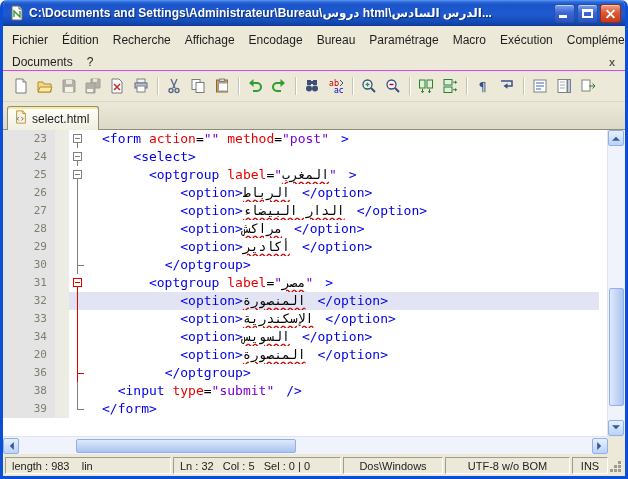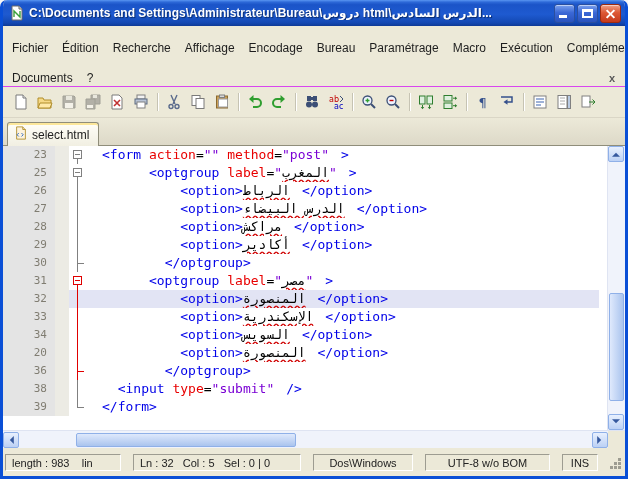--- a/index.html
+++ b/index.html
@@ -20,21 +20,21 @@
         background:linear-gradient(180deg,#7da2ee 0%,#3b68d6 45%,#2a53bd 100%);box-shadow:inset 0 1px 0 rgba(255,255,255,.5);}
   .btn-close{background:linear-gradient(180deg,#f0a088 0%,#dd5936 45%,#c53a1c 100%);border-color:#9e2b10;}
   .btn-min::after{content:"";position:absolute;left:4px;bottom:4px;width:8px;height:3px;background:#fff;}
   .btn-max::after{content:"";position:absolute;left:4px;top:4px;width:11px;height:9px;box-sizing:border-box;
                   border:2px solid #fff;border-top-width:3px;}
   .btn-close::before,.btn-close::after{content:"";position:absolute;left:4px;top:8px;width:11px;height:2px;background:#fff;}
   .btn-close::before{transform:rotate(45deg);} .btn-close::after{transform:rotate(-45deg);}
 
   
   .menubar{flex:none;display:flex;align-items:center;background:#ece9d8;font-size:12px;color:#1e1e1e;}
-  .menubar.row1{height:19px;padding:12px 2px;}
+  .menubar.row1{height:19px;padding:4px 2px;}
   .menubar.row2{height:17px;padding:0 2px;border-bottom:1px solid #d946ef;}
   .menuitem{padding:2px 7px;white-space:nowrap;cursor:default;}
   .r2items{display:flex;flex:1;}
   .menuclose{flex:none;color:#5a5a5a;font-weight:bold;font-size:11px;padding:0 8px;cursor:default;}
 
   
   .toolbar{flex:none;height:30px;display:flex;align-items:center;padding:0 0 0 6px;
            background:#ece9d8;border-bottom:1px solid #dad6c6;}
   .tbicon{width:22px;height:22px;margin:0 1px;border-radius:2px;display:flex;align-items:center;justify-content:center;}
   .tbicon.disabled svg{filter:grayscale(1);opacity:.45;}
@@ -89,21 +89,21 @@
   .vtrack{flex:1;position:relative;margin:0 0;}
   .vthumb{position:absolute;left:1px;right:1px;top:52%;height:42%;border:1px solid #8fb0e8;border-radius:2px;
           background:linear-gradient(90deg,#dfe9fc,#aac4ee);}
   .hscrollrow{flex:none;height:17px;display:flex;background:#f0f3fb;border-top:1px solid #dfe4f2;align-items:center;}
   .htrack{flex:1;position:relative;height:16px;}
   .hthumb{position:absolute;top:1px;bottom:1px;left:10%;width:38%;border:1px solid #8fb0e8;border-radius:2px;
           background:linear-gradient(180deg,#dfe9fc,#aac4ee);}
   .scorner{flex:none;width:17px;height:17px;background:#ece9d8;}
 
   
-  .statusbar{flex:none;height:28px;display:flex;align-items:center;gap:12px;background:#ece9d8;
+  .statusbar{flex:none;height:22px;display:flex;align-items:center;gap:2px;background:#ece9d8;
              padding:2px 2px;box-sizing:border-box;font-size:11px;color:#222;}
   .sbpanel{height:17px;line-height:16px;box-sizing:border-box;border:1px solid;border-color:#9d9c91 #ffffff #ffffff #9d9c91;
            padding:0 6px;white-space:pre;overflow:hidden;}
   .sbp0{flex:1;} .sbp1{flex:none;width:168px;} .sbp2{flex:none;width:100px;text-align:center;}
   .sbp3{flex:none;width:125px;text-align:center;} .sbp4{flex:none;width:36px;text-align:center;}
   .sbgrip{flex:none;width:13px;height:17px;position:relative;}
   .sbgrip::after{content:"";position:absolute;right:2px;bottom:2px;width:3px;height:3px;background:#9d9c91;
      box-shadow:-4px 0 0 #9d9c91,0 -4px 0 #9d9c91,-8px 0 0 #9d9c91,0 -8px 0 #9d9c91,-4px -4px 0 #9d9c91;}
 </style>
 </head>
@@ -280,36 +280,42 @@
 
   <div class="editor">
     <div class="edlines">
         <div class="edrow">
           <span class="ln">23</span>
           <span class="bm"></span>
           <span class="fold m-box"></span>
           <span class="code"><span class="tok-plain"></span><span class="tok-tag">&lt;form </span><span class="tok-attr">action</span><span class="tok-op">=</span><span class="tok-val">""</span><span class="tok-plain"> </span><span class="tok-attr">method</span><span class="tok-op">=</span><span class="tok-val">"post"</span><span class="tok-tag">&gt;</span></span>
         </div>
         <div class="edrow">
+          <span class="ln">24</span>
+          <span class="bm"></span>
+          <span class="fold m-box"></span>
+          <span class="code"><span class="tok-plain">    </span><span class="tok-tag">&lt;select&gt;</span></span>
+        </div>
+        <div class="edrow">
           <span class="ln">25</span>
           <span class="bm"></span>
           <span class="fold m-box"></span>
           <span class="code"><span class="tok-plain">      </span><span class="tok-tag">&lt;optgroup </span><span class="tok-attr">label</span><span class="tok-op">=</span><span class="tok-val">"</span><span class="tok-ar">المغرب</span><span class="tok-val">"</span><span class="tok-tag">&gt;</span></span>
         </div>
         <div class="edrow">
           <span class="ln">26</span>
           <span class="bm"></span>
           <span class="fold m-line"></span>
           <span class="code"><span class="tok-plain">          </span><span class="tok-tag">&lt;option&gt;</span><span class="tok-ar">الرباط</span><span class="tok-tag">&lt;/option&gt;</span></span>
         </div>
         <div class="edrow">
           <span class="ln">27</span>
           <span class="bm"></span>
           <span class="fold m-line"></span>
-          <span class="code"><span class="tok-plain">          </span><span class="tok-tag">&lt;option&gt;</span><span class="tok-ar">الدرس البيضاء</span><span class="tok-tag">&lt;/option&gt;</span></span>
+          <span class="code"><span class="tok-plain">          </span><span class="tok-tag">&lt;option&gt;</span><span class="tok-ar">الدار البيضاء</span><span class="tok-tag">&lt;/option&gt;</span></span>
         </div>
         <div class="edrow">
           <span class="ln">28</span>
           <span class="bm"></span>
           <span class="fold m-line"></span>
           <span class="code"><span class="tok-plain">          </span><span class="tok-tag">&lt;option&gt;</span><span class="tok-ar">مراكش</span><span class="tok-tag">&lt;/option&gt;</span></span>
         </div>
         <div class="edrow">
           <span class="ln">29</span>
           <span class="bm"></span>

